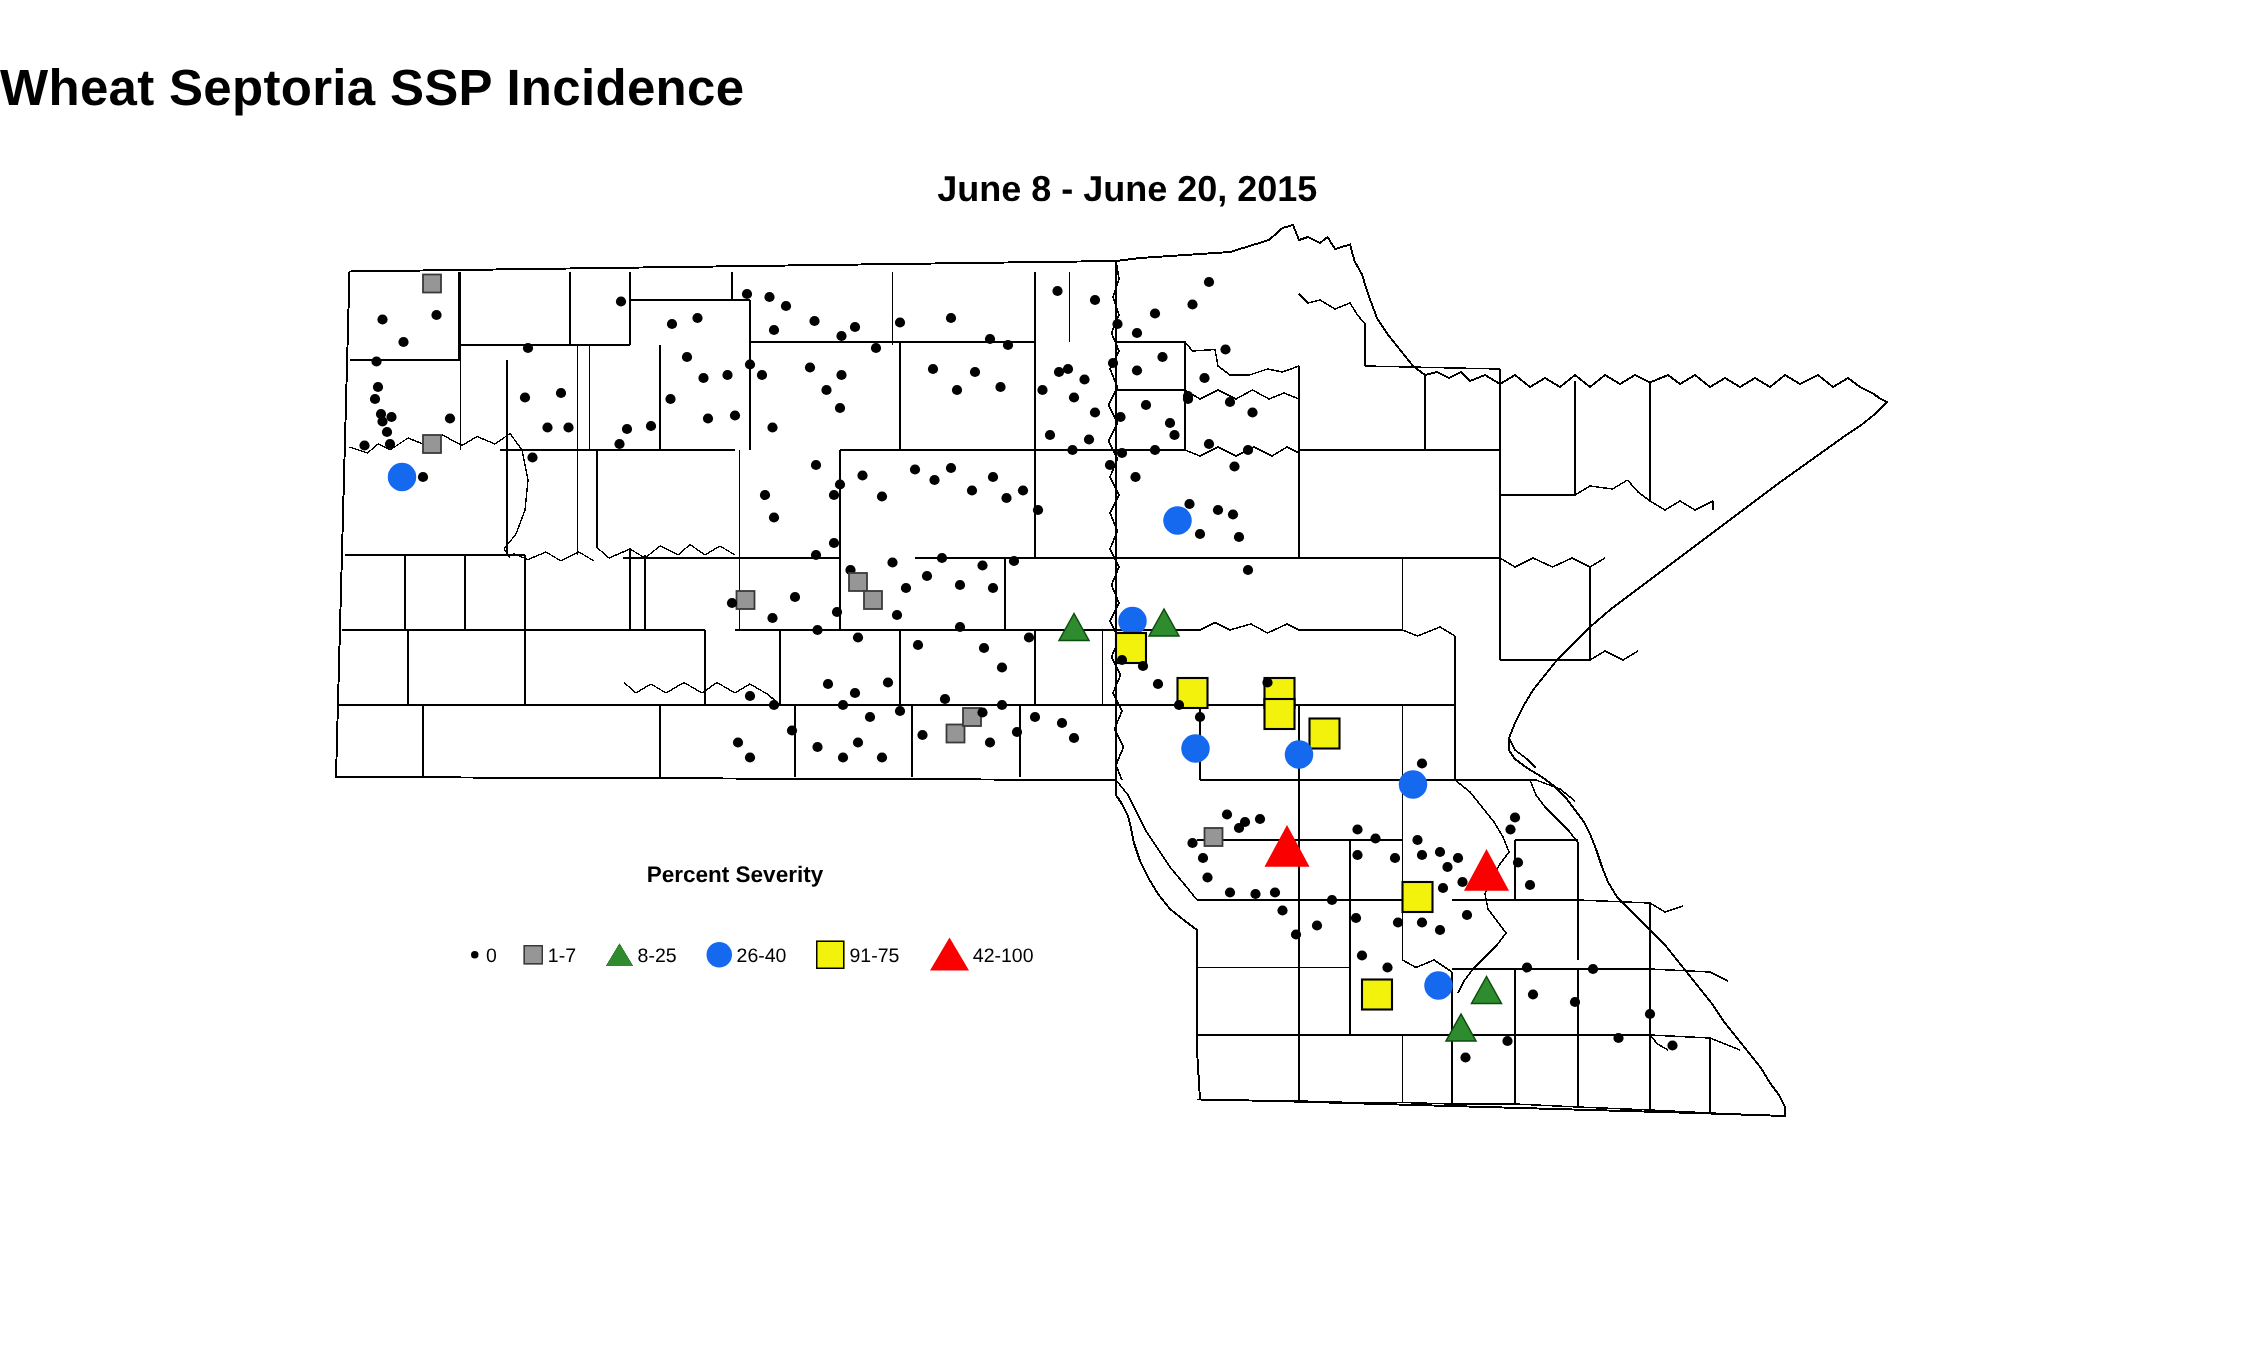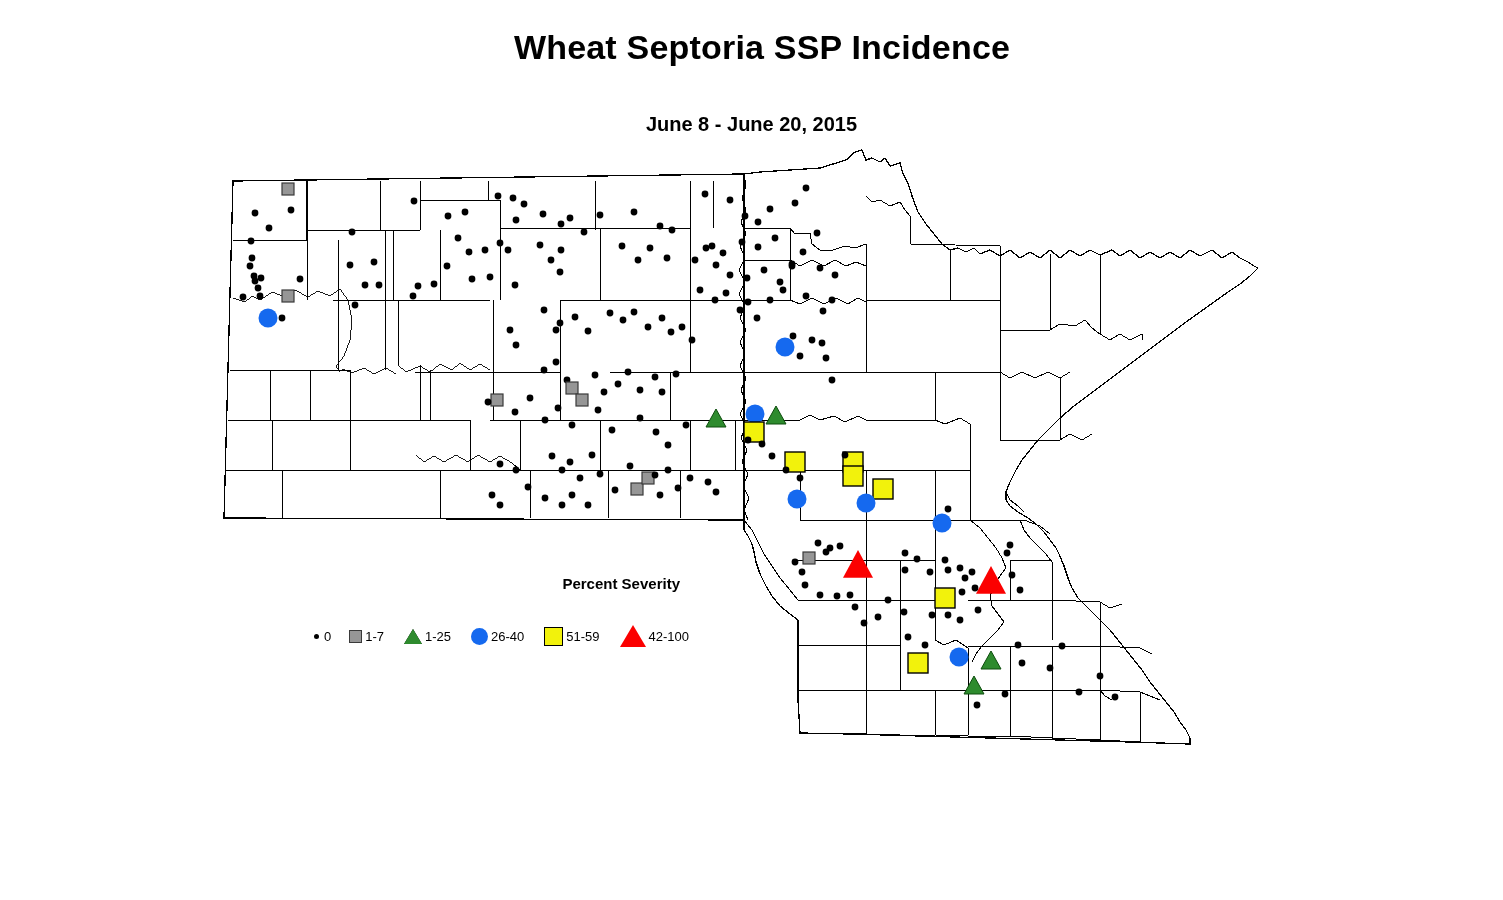--- a/index.html
+++ b/index.html
@@ -17,35 +17,33 @@
   }
   #page-root {
     position: absolute;
     inset: 0;
     background: #ffffff;
   }
   .title {
     position: absolute;
     left: 0;
     right: 0;
-    top: 28px;
-    text-align: center;
+    top: 40px;
     font-size: 34px;
     font-weight: bold;
     letter-spacing: 0.2px;
     font-family: "Liberation Sans", sans-serif;
-    margin-left: 21px;
   }
   .subtitle {
     position: absolute;
     left: 0;
     right: 0;
     top: 113px;
     text-align: center;
-    font-size: 20px;
+    font-size: 24px;
     font-weight: bold;
     font-family: "Liberation Sans", sans-serif;
   }
   #map-area {
     position: absolute;
     left: 0;
     top: 0;
     width: 1503px;
     height: 900px;
   }
@@ -62,21 +60,21 @@
     left: 300px;
     top: 575px;
     width: 420px;
     height: 80px;
   }
   .legend-title {
     position: absolute;
     left: 0;
     top: 0;
     width: 380px;
-    text-align: right;
+    text-align: center;
     font-size: 15px;
     font-weight: bold;
     font-family: "Liberation Sans", sans-serif;
   }
   .legend-row {
     position: absolute;
     left: 8px;
     top: 48px;
     height: 26px;
     display: flex;
@@ -579,29 +577,29 @@
       <div class="legend-item">
         <span class="swatch sw-dot"></span>
         <span class="legend-label">0</span>
       </div>
       <div class="legend-item">
         <span class="swatch sw-sq-gray"></span>
         <span class="legend-label">1-7</span>
       </div>
       <div class="legend-item">
         <span class="swatch sw-tri-green"></span>
-        <span class="legend-label">1-25</span>
+        <span class="legend-label">8-25</span>
       </div>
       <div class="legend-item">
         <span class="swatch sw-circ-blue"></span>
         <span class="legend-label">26-40</span>
       </div>
       <div class="legend-item">
         <span class="swatch sw-sq-yellow"></span>
-        <span class="legend-label">51-59</span>
+        <span class="legend-label">91-75</span>
       </div>
       <div class="legend-item">
         <span class="swatch sw-tri-red"></span>
         <span class="legend-label">42-100</span>
       </div>
     </div>
   </div>
 
 </div>
 

